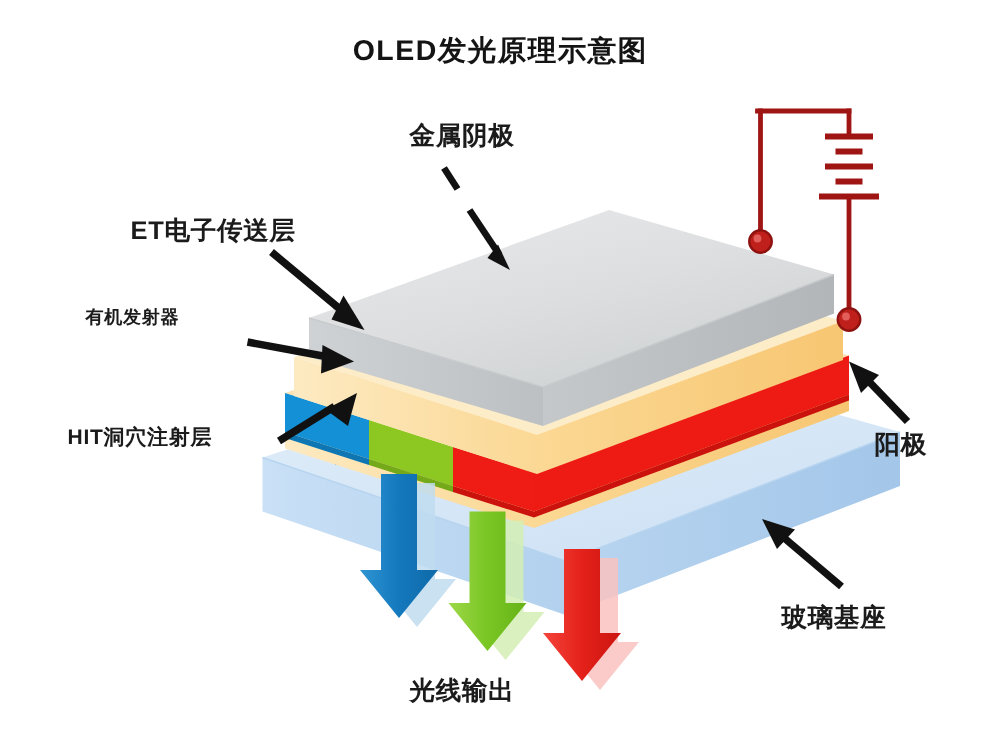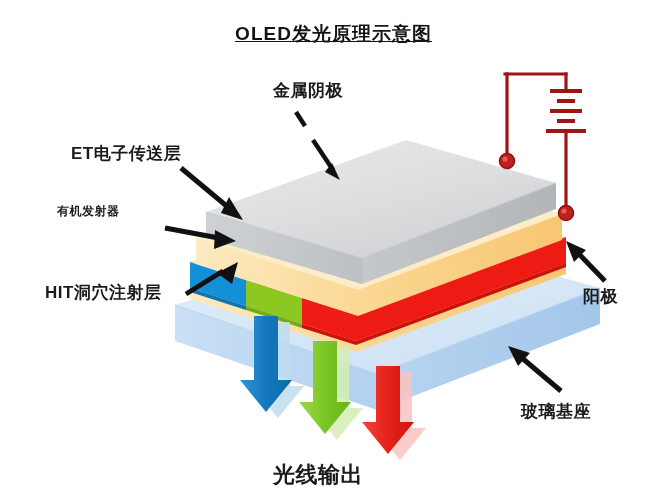--- a/index.html
+++ b/index.html
@@ -21,29 +21,28 @@
     letter-spacing:0.5px;
   }
   #title{
     font-size:19px;
     left:0;right:0;top:21px;
     text-align:center;
     position:absolute;
     font-weight:bold;
     color:#141414;
     letter-spacing:1px;
-    text-decoration:underline;
   }
   #lbl-cathode{left:273px;top:82px;font-size:17px;}
-  #lbl-et{left:71px;top:145px;font-size:17px;}
+  #lbl-et{left:87px;top:145px;font-size:17px;}
   #lbl-emitter{left:57px;top:205px;font-size:12px;}
-  #lbl-hit{left:45px;top:284px;font-size:17px;}
+  #lbl-hit{left:45px;top:284px;font-size:14px;}
   #lbl-anode{left:583px;top:288px;font-size:17px;}
   #lbl-glass{left:521px;top:403px;font-size:17px;font-family:Liberation Serif, serif;}
-  #lbl-output{left:273px;top:464px;font-size:22px;font-family:Liberation Serif, serif;}
+  #lbl-output{left:273px;top:452px;font-size:17px;font-family:Liberation Serif, serif;}
 </style>
 </head>
 <body>
 
 <div id="stage">
 <svg width="667" height="500" viewBox="0 0 667 500" xmlns="http://www.w3.org/2000/svg">
   <defs>
     <linearGradient id="gGrayTop" x1="0" y1="0" x2="0.7" y2="1">
       <stop offset="0" stop-color="#e9eaeb"></stop>
       <stop offset="0.55" stop-color="#dcdedf"></stop>

